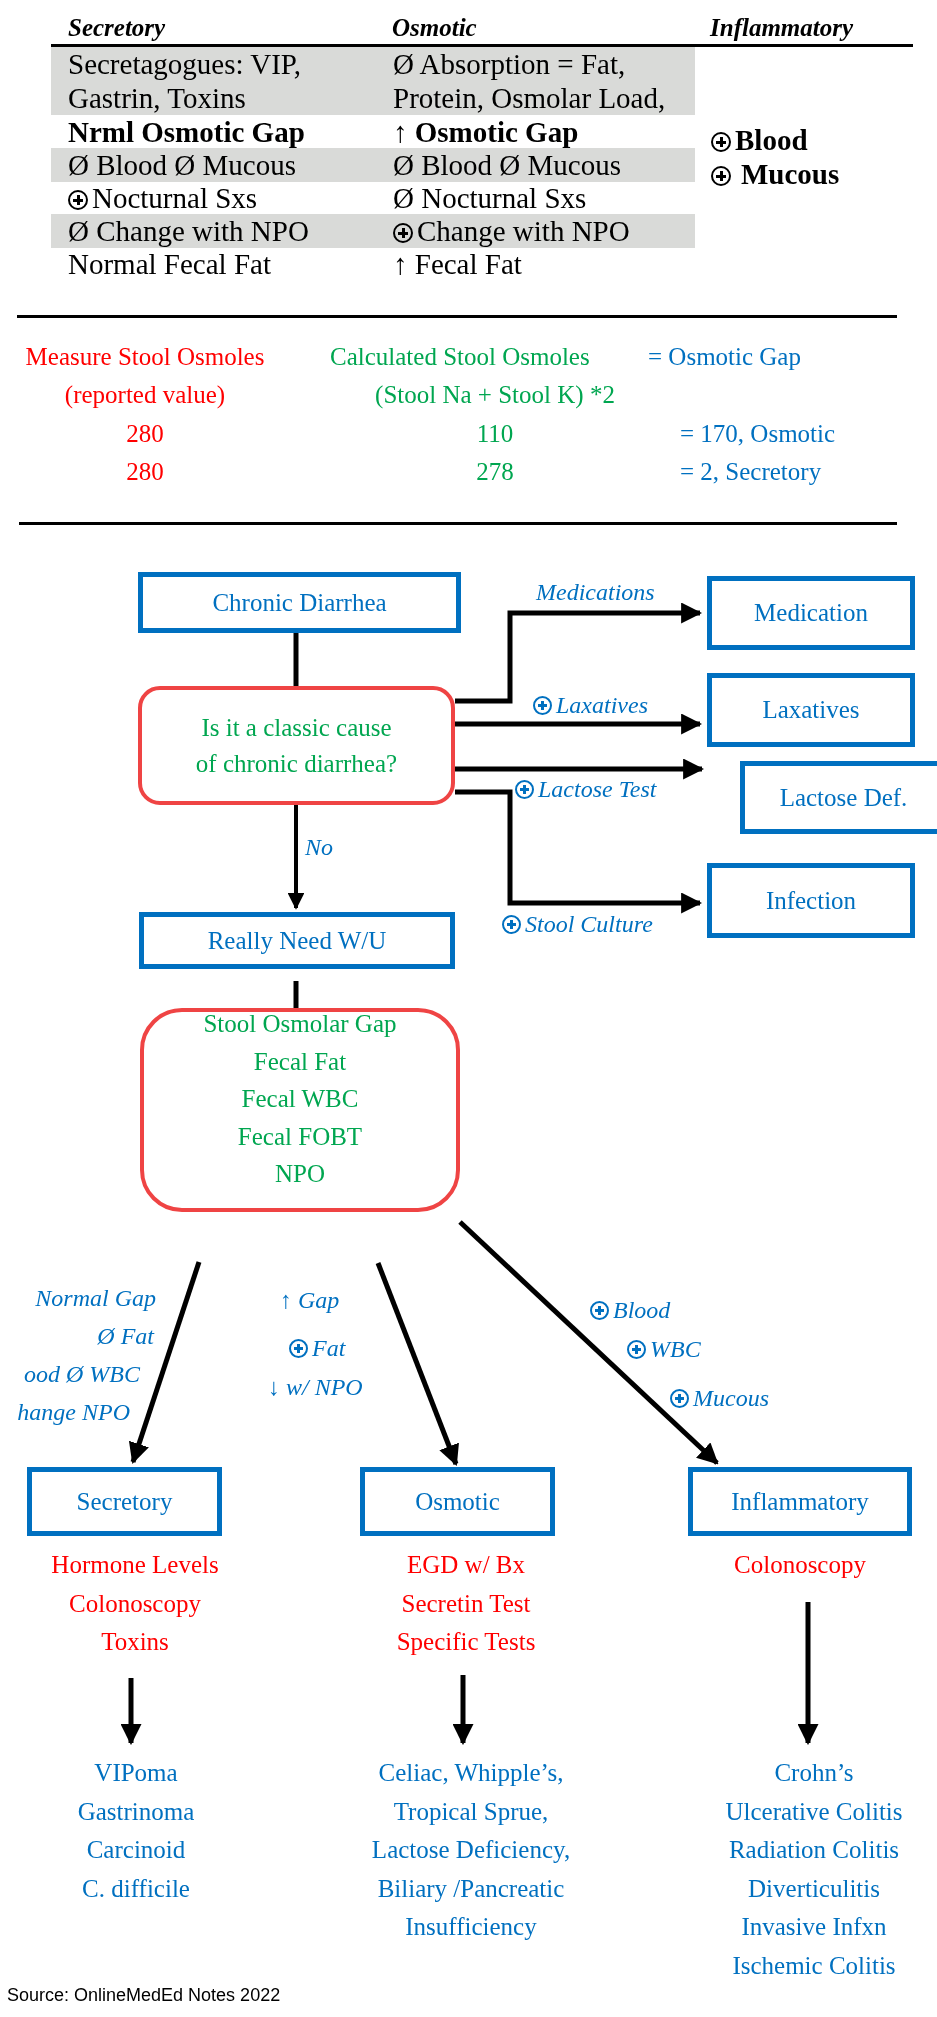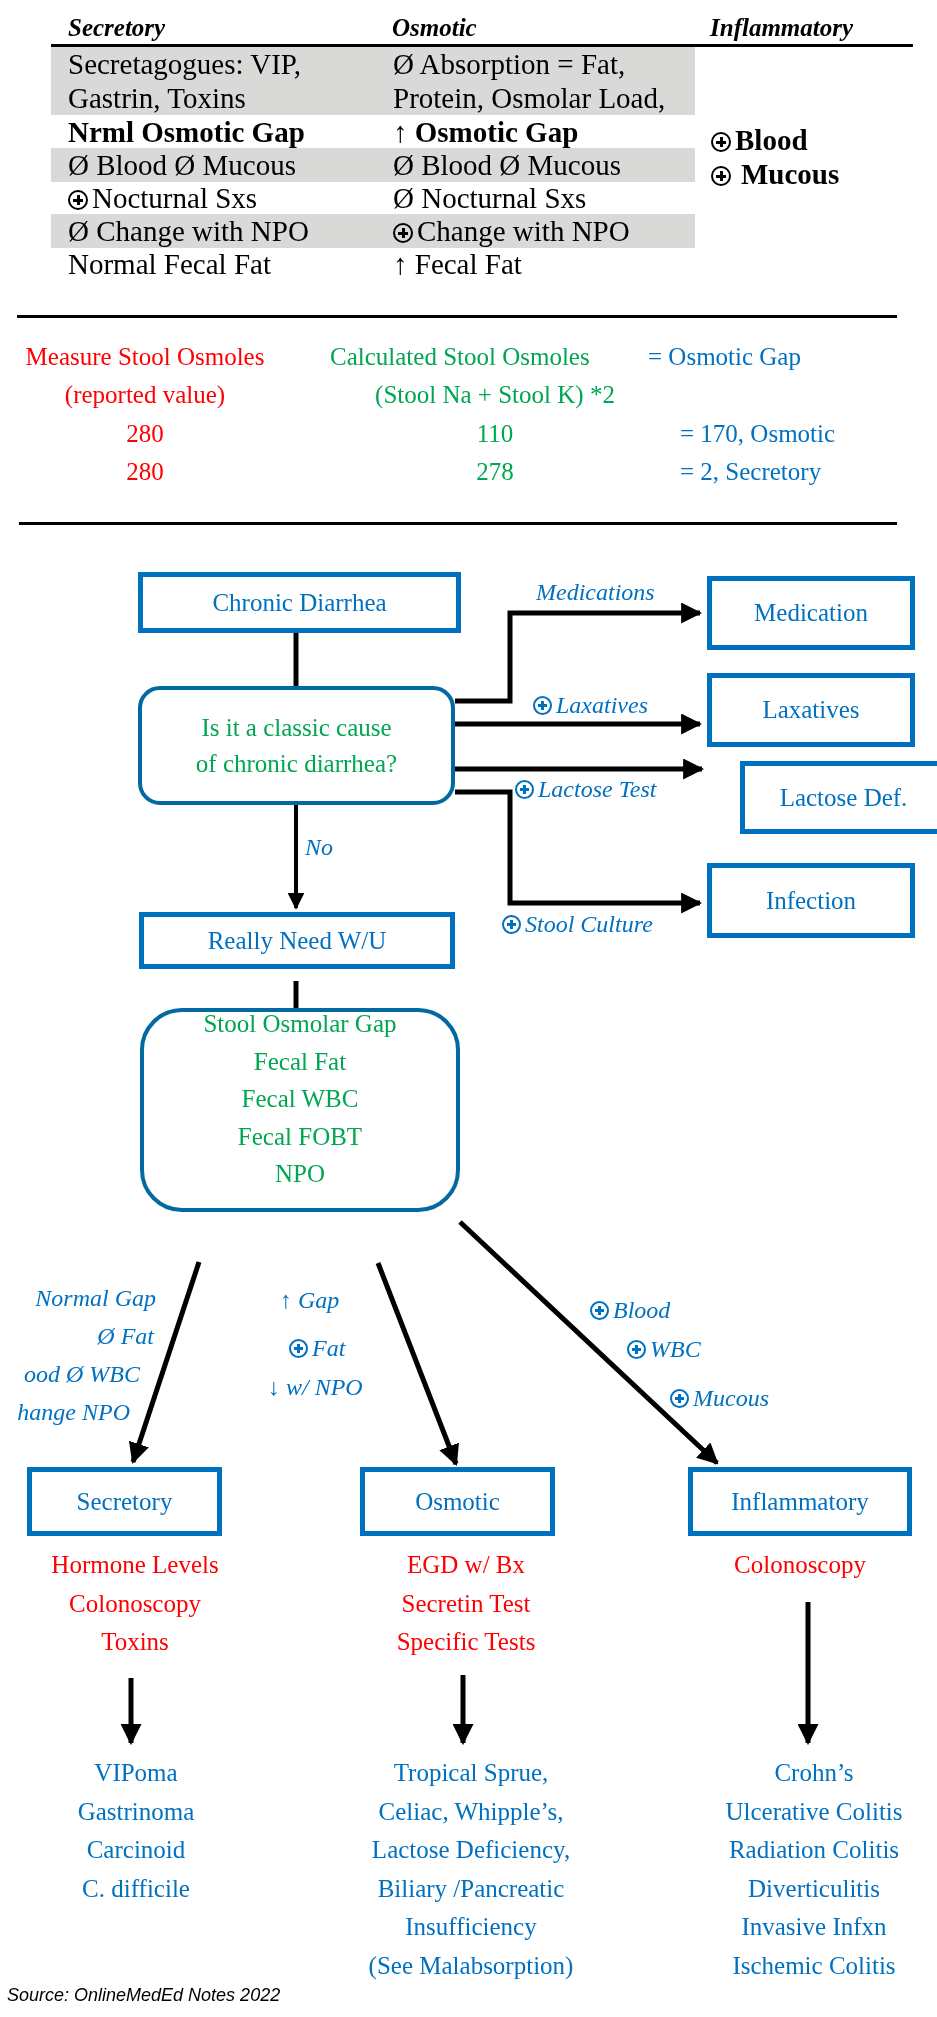--- a/index.html
+++ b/index.html
@@ -1,36 +1,36 @@
 <!DOCTYPE html>
 <html><head>
 <meta charset="utf-8">
 <style>
   html, body { margin:0; padding:0; background:#ffffff; }
   body { width:937px; height:2017px; position:relative; overflow:hidden;
          font-family:"Liberation Serif","DejaVu Serif",serif; color:#000; }
-  .abs { position:absolute;font-style:italic; }
+  .abs { position:absolute; }
   .sans { font-family:"Liberation Sans","DejaVu Sans",sans-serif; }
   .hdr { font-style:italic; font-weight:bold; font-size:25px; top:13px; line-height:30px; }
   .hline { position:absolute; background:#000; height:3px; }
   .band { position:absolute; background:#d9dad8; }
   .cell { position:absolute; font-size:29px; line-height:32px; white-space:nowrap; }
   .bold { font-weight:bold; }
   .plus { display:inline-block; width:20px; height:20px; border:2.5px solid #000; border-radius:50%;
           box-sizing:border-box; position:relative; vertical-align:-2px; margin-right:4px; }
   .plus::before, .plus::after { content:""; position:absolute; background:#000; }
   .plus::before { left:3px; right:3px; top:50%; height:3px; margin-top:-1.5px; }
   .plus::after { top:3px; bottom:3px; left:50%; width:3px; margin-left:-1.5px; }
   .plus.blue { border-color:#0070c0; width:19px; height:19px; }
   .plus.blue::before, .plus.blue::after { background:#0070c0; }
   .red { color:#ff0000; } .green { color:#00a650; } .blue { color:#0070c0; }
   .calc { position:absolute; font-size:25px; line-height:30px; white-space:nowrap; text-align:center; }
   .box { position:absolute; border:5px solid #0070c0; box-sizing:border-box; background:#fff;
          display:flex; align-items:center; justify-content:center; color:#0070c0; font-size:25px; }
-  .gbox { position:absolute; border:4px solid #0369a1; box-sizing:border-box; background:#fff;
+  .gbox { position:absolute; border:4px solid #ef4444; box-sizing:border-box; background:#fff;
           display:flex; flex-direction:column; align-items:center; justify-content:center;
           color:#00a650; font-size:25px; text-align:center; }
   .lbl { position:absolute; color:#0070c0; font-style:italic; font-size:24px; white-space:nowrap; line-height:28px; }
   .col { position:absolute; text-align:center; font-size:25px; line-height:38.5px; white-space:nowrap; transform:translateX(-50%); }
   svg.wires { position:absolute; left:0; top:0; }
 </style>
 </head>
 <body>
 
 <div>
@@ -172,26 +172,25 @@
   <div>Colonoscopy</div>
 </div>
 
 <div class="col blue" style="left:136px; top:1754px;">
   <div>VIPoma</div>
   <div>Gastrinoma</div>
   <div>Carcinoid</div>
   <div>C. difficile</div>
 </div>
 <div class="col blue" style="left:471px; top:1754px;">
+  <div>Celiac, Whipple’s,</div>
   <div>Tropical Sprue,</div>
-  <div>Celiac, Whipple’s,</div>
   <div>Lactose Deficiency,</div>
   <div>Biliary /Pancreatic</div>
   <div>Insufficiency</div>
-  <div>(See Malabsorption)</div>
 </div>
 <div class="col blue" style="left:814px; top:1754px;">
   <div>Crohn’s</div>
   <div>Ulcerative Colitis</div>
   <div>Radiation Colitis</div>
   <div>Diverticulitis</div>
   <div>Invasive Infxn</div>
   <div>Ischemic Colitis</div>
 </div>
 

